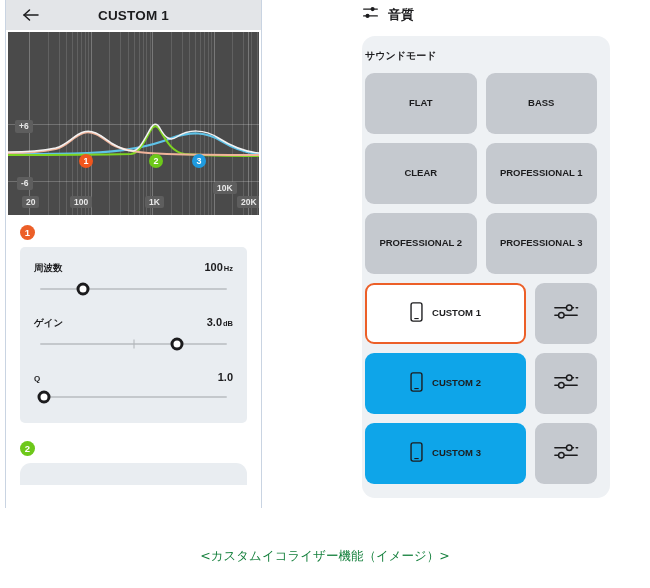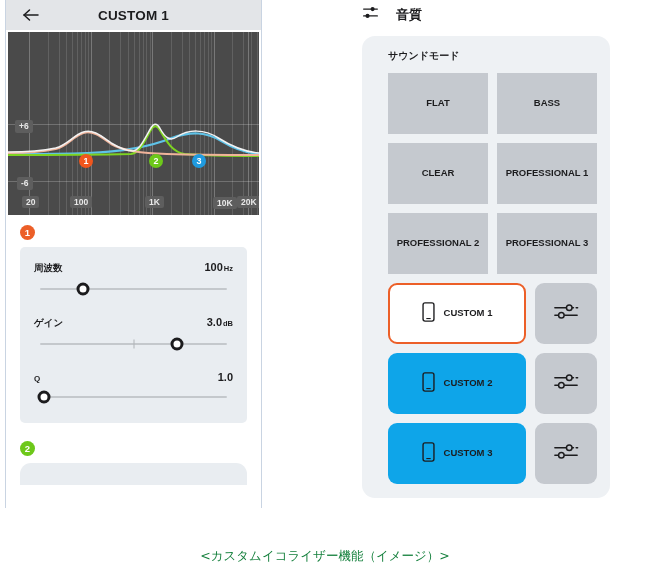--- a/index.html
+++ b/index.html
@@ -82,29 +82,29 @@
     position: absolute; top: 50%; transform: translate(-50%, -50%);
     width: 13px; height: 13px; border-radius: 50%;
     background: #ffffff; border: 3px solid #1c1c1e; cursor: pointer;
   }
   .param-gap { height: 17px; }
   .band-gap { height: 18px; }
   .band-card-cut { background: #e9edf1; border-radius: 11px 11px 0 0; height: 22px; }
 
   
   .right-panel { position: absolute; left: 362px; top: 4px; width: 248px; }
-  .right-head { display: flex; align-items: center; gap: 17px; margin-bottom: 11px; }
+  .right-head { display: flex; align-items: center; gap: 9px; margin-bottom: 11px; }
   .right-head-title { font-size: 13px; font-weight: bold; color: #1c1c1e; }
   .mode-card {
-    background: #eef1f4; border-radius: 13px; padding: 13px 13px 14px 26px;
+    background: #eef1f4; border-radius: 13px; padding: 13px 13px 14px 3px;
   }
   .mode-card-title { font-size: 10px; font-weight: bold; color: #1c1c1e; margin-bottom: 10px; }
   .preset-grid { display: grid; grid-template-columns: 1fr 1fr; gap: 9px; }
   .preset-btn {
-    background: #c5c9cf; border-radius: 0; height: 61px;
+    background: #c5c9cf; border-radius: 9px; height: 61px;
     display: flex; align-items: center; justify-content: center;
     font-size: 9.5px; font-weight: bold; color: #1c1c1e;
     text-align: center; line-height: 1.35; cursor: pointer;
     border: 2px solid transparent;
   }
   .custom-row { display: grid; grid-template-columns: 1fr 62px; gap: 9px; margin-top: 9px; }
   .custom-btn {
     background: #0ea5e9; border-radius: 9px; height: 61px;
     display: flex; align-items: center; justify-content: center; gap: 9px;
     cursor: pointer; border: 2px solid transparent;
@@ -192,21 +192,21 @@
 
         <path d="M0,120 C18,120 34,119 48,116 C60,113 66,103 76,100 C86,97 94,104 104,111 C114,117 120,119 126,119 C133,118 138,106 144,96 C147,91 150,91 153,96 C158,105 163,110 170,105 C182,97 198,97 212,106 C228,116 240,120 253,121" fill="none" stroke="#f2f2f2" stroke-width="1.5"></path>
       </svg>
 
       <span class="axis-tag" style="left:7px; top:88px;">+6</span>
       <span class="axis-tag" style="left:9px; top:145px;">-6</span>
 
       <span class="axis-tag" style="left:14px; bottom:7px;">20</span>
       <span class="axis-tag" style="left:62px; bottom:7px;">100</span>
       <span class="axis-tag" style="left:137px; bottom:7px;">1K</span>
-      <span class="axis-tag" style="left:205px; bottom:6px;">10K</span>
+      <span class="axis-tag" style="left:205px; bottom:21px;">10K</span>
       <span class="axis-tag" style="left:229px; bottom:7px;">20K</span>
 
       <span class="marker" style="left:71px; top:122px; background:#f0561d;">1</span>
       <span class="marker" style="left:141px; top:122px; background:#6dc81a;">2</span>
       <span class="marker" style="left:184px; top:122px; background:#1f9be0;">3</span>
     </div>
 
     <div class="band-wrap">
       <div class="band-badge" style="background:#ec5f28;">1</div>
 

